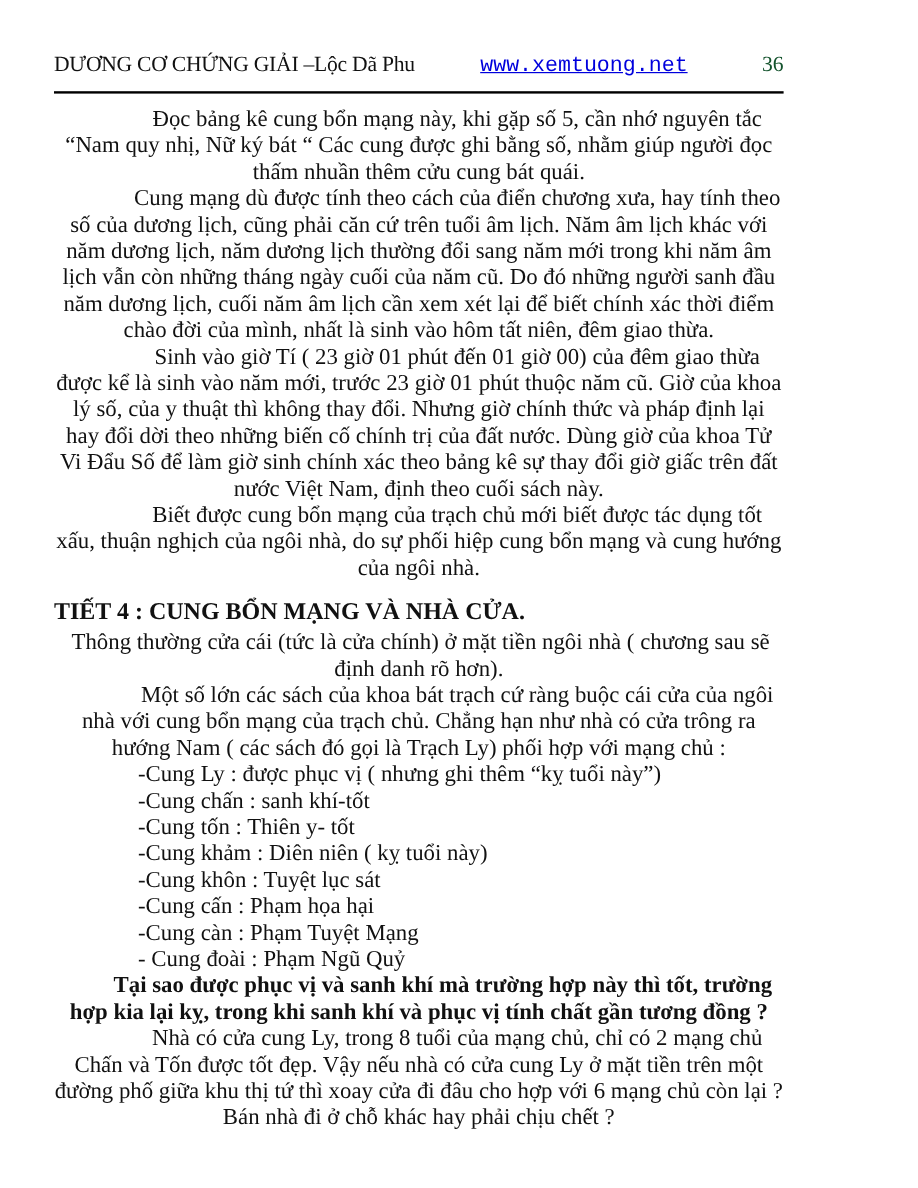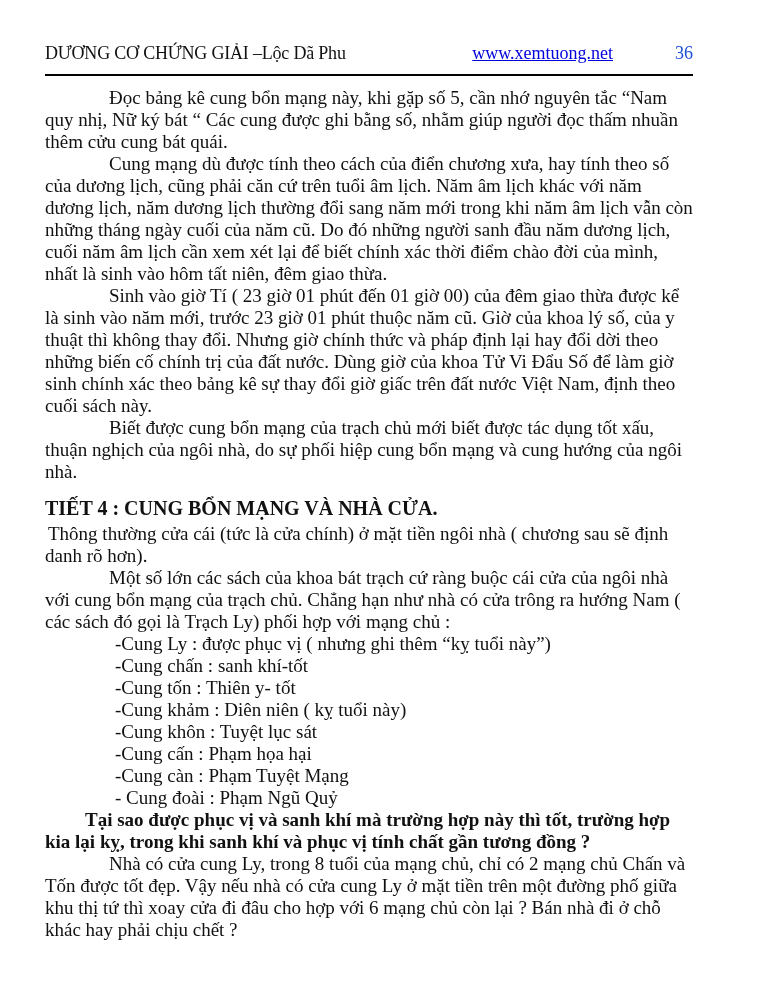--- a/index.html
+++ b/index.html
@@ -9,57 +9,58 @@
   }
   .page {
     position: relative;
     width: 765px;
     height: 990px;
     background: #ffffff;
     color: #111111;
     font-family: "Liberation Serif", "DejaVu Serif", serif;
     overflow: hidden;
     box-sizing: border-box;
-    padding: 42px 72px 0 45px;
+    padding: 42px 112px 0 45px;
   }
   
   .header {
     display: flex;
     align-items: baseline;
     font-size: 18px;
     line-height: 22px;
     white-space: nowrap;
   }
   .header .title {
     letter-spacing: -0.2px;
   }
   .header .spacer { flex: 1 1 auto; }
   .header a.site-link {
     color: #0000dd;
     text-decoration: underline;
     cursor: pointer;
+    font-family: Liberation Mono, monospace;
   }
   .header .page-num {
     margin-left: 62px;
-    color: #1d4ed8;
+    color: #14532d;
   }
   .rule {
     border: none;
     border-top: 2px solid #000000;
     margin: 10px 0 0 0;
     width: 100%;
   }
   
   .doc-body {
     margin-top: 11px;
     font-size: 19px;
     line-height: 22px;
     text-align: left;
   }
-  .doc-body p { margin: 0; }
+  .doc-body p { margin: 0; text-align: center; }
   .para.indent      { text-indent: 64px; }
   .para.flush       { text-indent: 3px;  }
   .para.small-indent{ text-indent: 40px; font-weight: bold; }
   .heading {
     font-size: 20px;
     font-weight: bold;
     margin: 13px 0 3px 0;
     line-height: 24px;
   }
   .list { margin: 0; }

